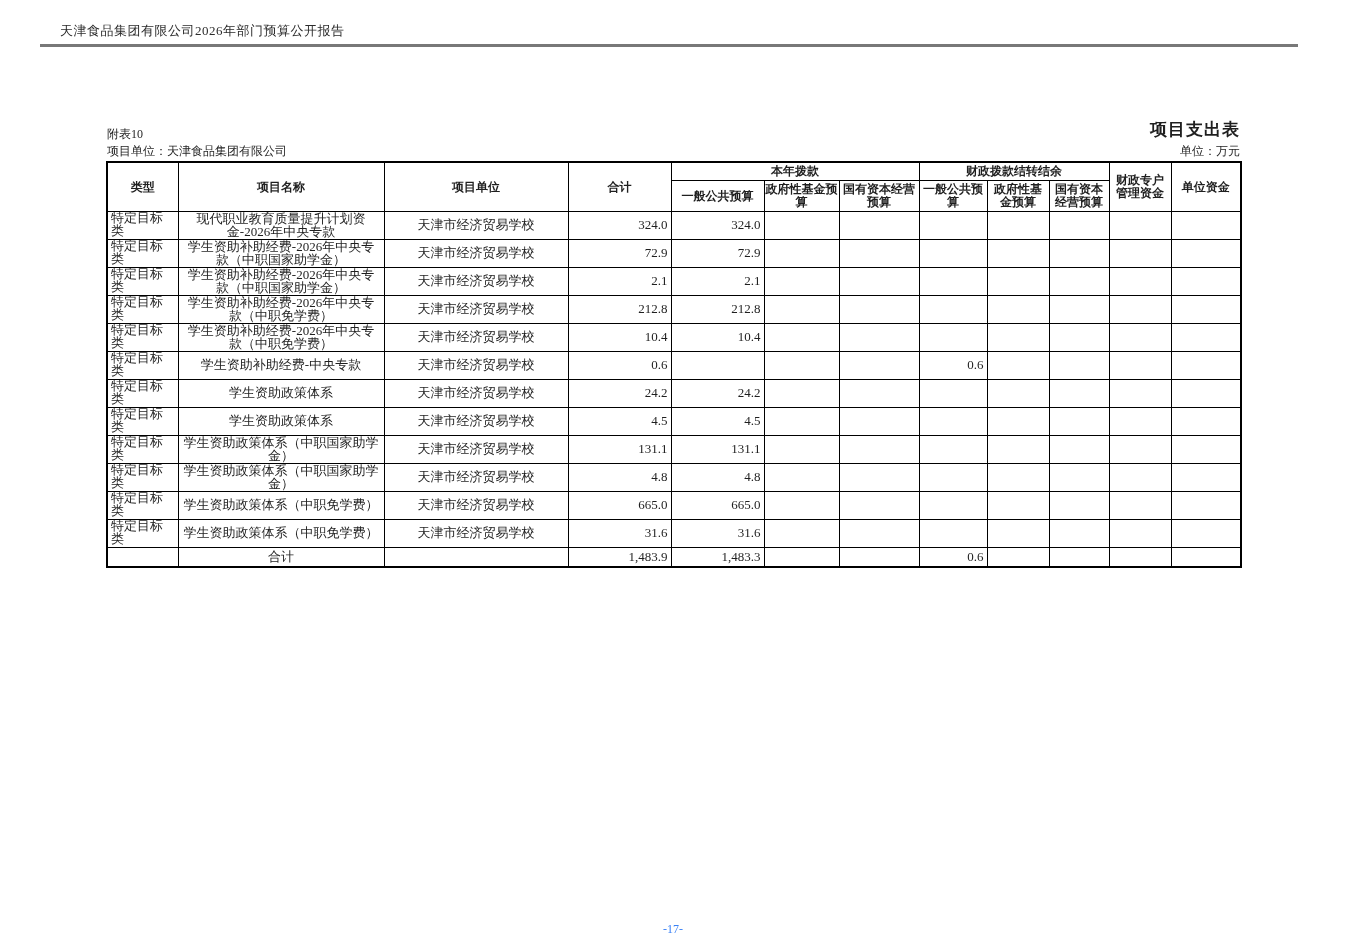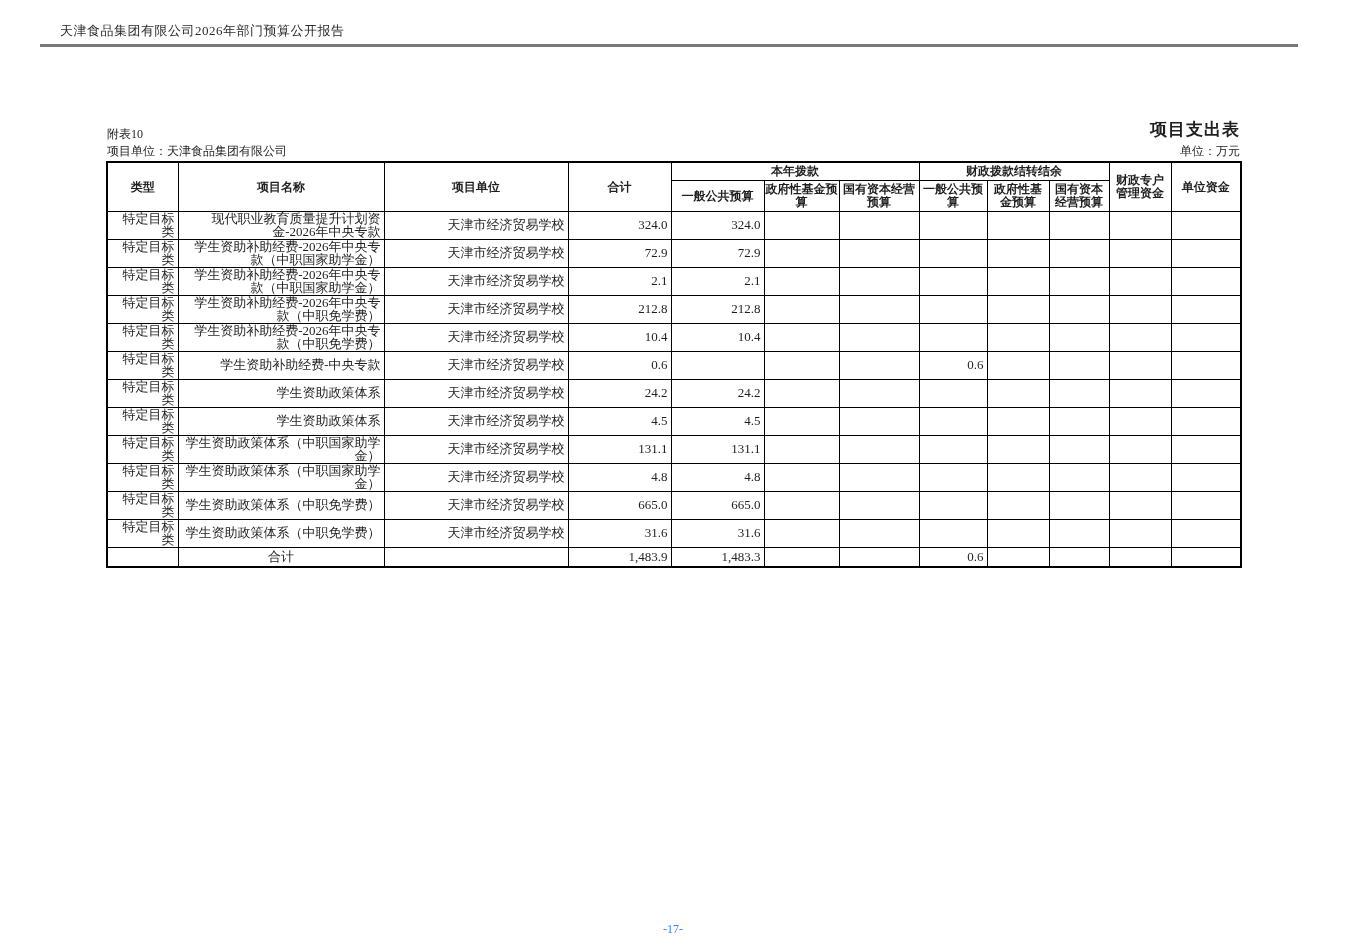--- a/index.html
+++ b/index.html
@@ -34,22 +34,22 @@
     border:1px solid #000;overflow:hidden;
     padding:1px 3px;vertical-align:middle;
   }
   table.budget th{
     font-family:"Liberation Sans","DejaVu Sans",sans-serif;
     font-weight:bold;font-size:12px;line-height:13px;text-align:center;padding:1px 1px;
   }
   table.budget td{
     font-size:13px;line-height:12.5px;height:16px;
   }
-  td:nth-child(1){text-align:right;}
-  td:nth-child(2),td:nth-child(3){text-align:right;}
+  td:nth-child(1){text-align:left;font-family:Liberation Mono, monospace;}
+  td:nth-child(2),td:nth-child(3){text-align:center;}
   td:nth-child(n+4){text-align:right;padding-right:5px;}
   tr.total-row td:nth-child(2){text-align:center;}
   tr.hdr1 th{height:15px;}
   tr.hdr2 th{height:28px;}
   .page-footer{
     position:absolute;left:0;top:922px;width:100%;text-align:center;font-size:12px;color:#3b82f6;
   }
 </style>
 </head>
 <body>

